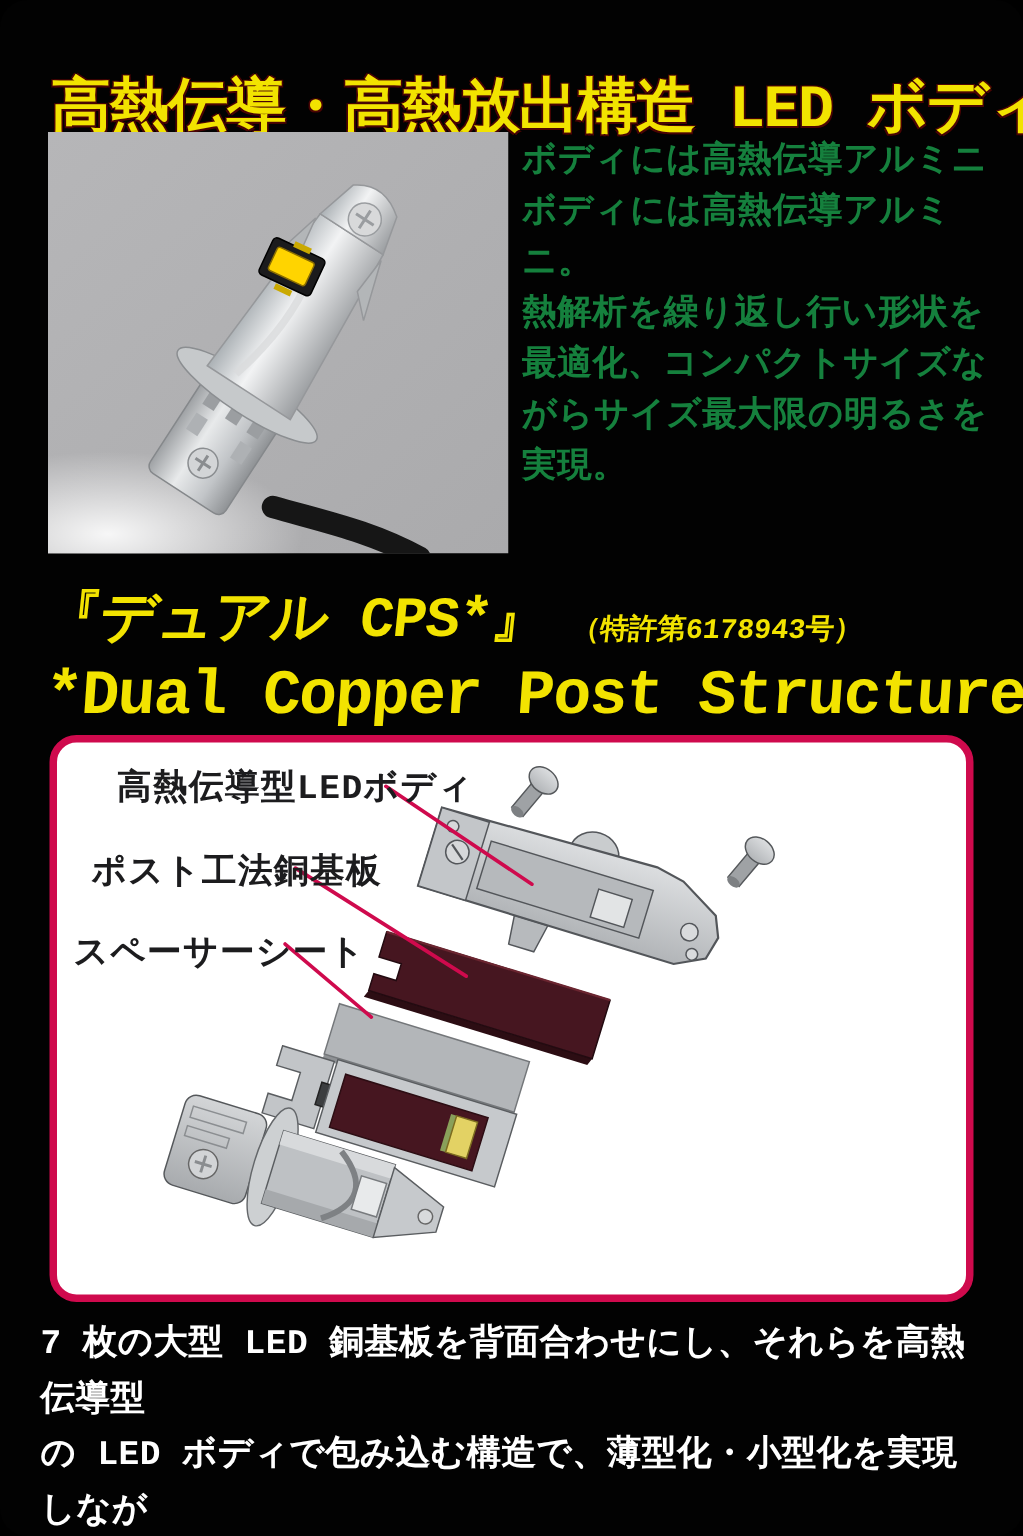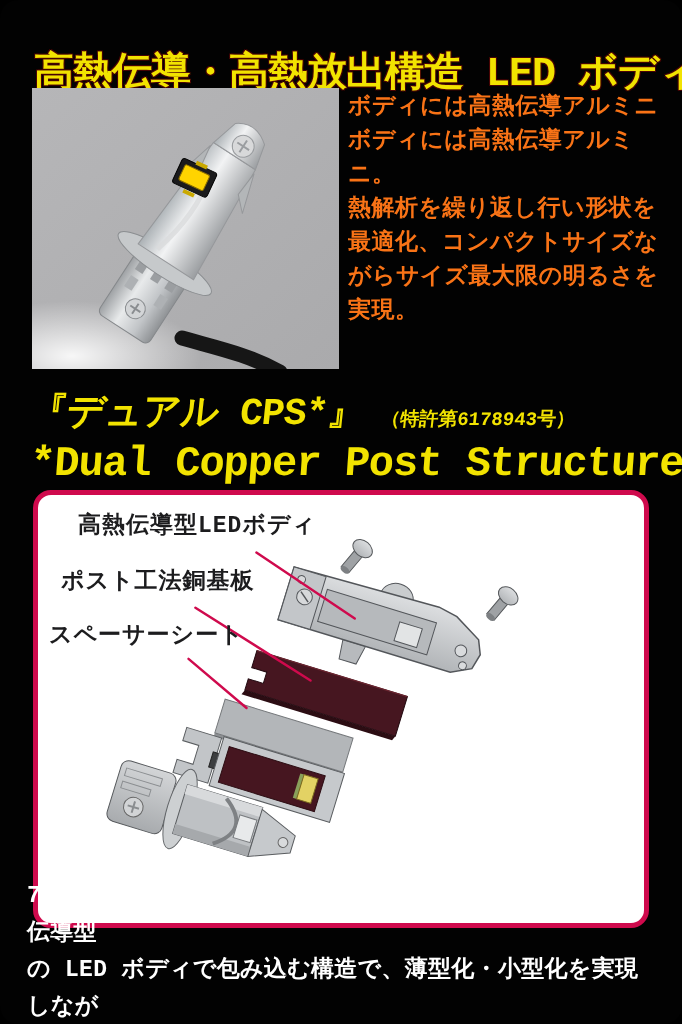--- a/index.html
+++ b/index.html
@@ -11,32 +11,32 @@
          font-size:40px;font-weight:900;letter-spacing:-1px;line-height:1.1;
          color:var(--accent-yellow,#f2e300);white-space:nowrap;
          text-shadow:1px 1px 0 #4a0404,-1px -1px 0 #4a0404,1px -1px 0 #4a0404,-1px 1px 0 #4a0404;}
 
   
   .photo{position:absolute;left:32px;top:88px;width:307px;height:281px;}
   .photo svg{display:block;}
 
   
   .intro{position:absolute;left:348px;top:90px;width:330px;
-         font-size:23px;font-weight:700;color:#f97316;line-height:34px;letter-spacing:.5px;}
+         font-size:23px;font-weight:700;color:#15803d;line-height:34px;letter-spacing:.5px;}
 
   
   .section{position:absolute;left:30px;top:386px;width:640px;color:var(--accent-yellow,#f2e300);}
   .section-row{display:flex;align-items:flex-end;gap:16px;}
   .sec-jp{font-size:38px;font-weight:900;letter-spacing:-1px;transform:skewX(-6deg);white-space:nowrap;}
   .sec-patent{font-size:19px;font-weight:700;padding-bottom:5px;transform:skewX(-6deg);white-space:nowrap;}
   .sec-en{font-size:42px;font-weight:900;letter-spacing:-1px;transform:skewX(-4deg);
           margin-top:3px;white-space:nowrap;}
 
   
-  .diagram-box{position:absolute;left:33px;top:490px;width:616px;height:438px;
+  .diagram-box{position:absolute;left:33px;top:490px;width:616px;height:378px;
                background:#fff;border:5px solid var(--accent-crimson,#cf0a4d);
                border-radius:18px;box-sizing:border-box;}
   .diagram-box svg{position:absolute;left:0;top:0;width:100%;height:100%;}
   .dlabel{position:absolute;font-size:23px;font-weight:700;color:#1c1c1e;
           letter-spacing:1px;white-space:nowrap;}
   .dlabel-body{left:40px;top:14px;}
   .dlabel-copper{left:13px;top:70px;margin-left:10px;}
   .dlabel-spacer{left:11px;top:124px;}
 
   

